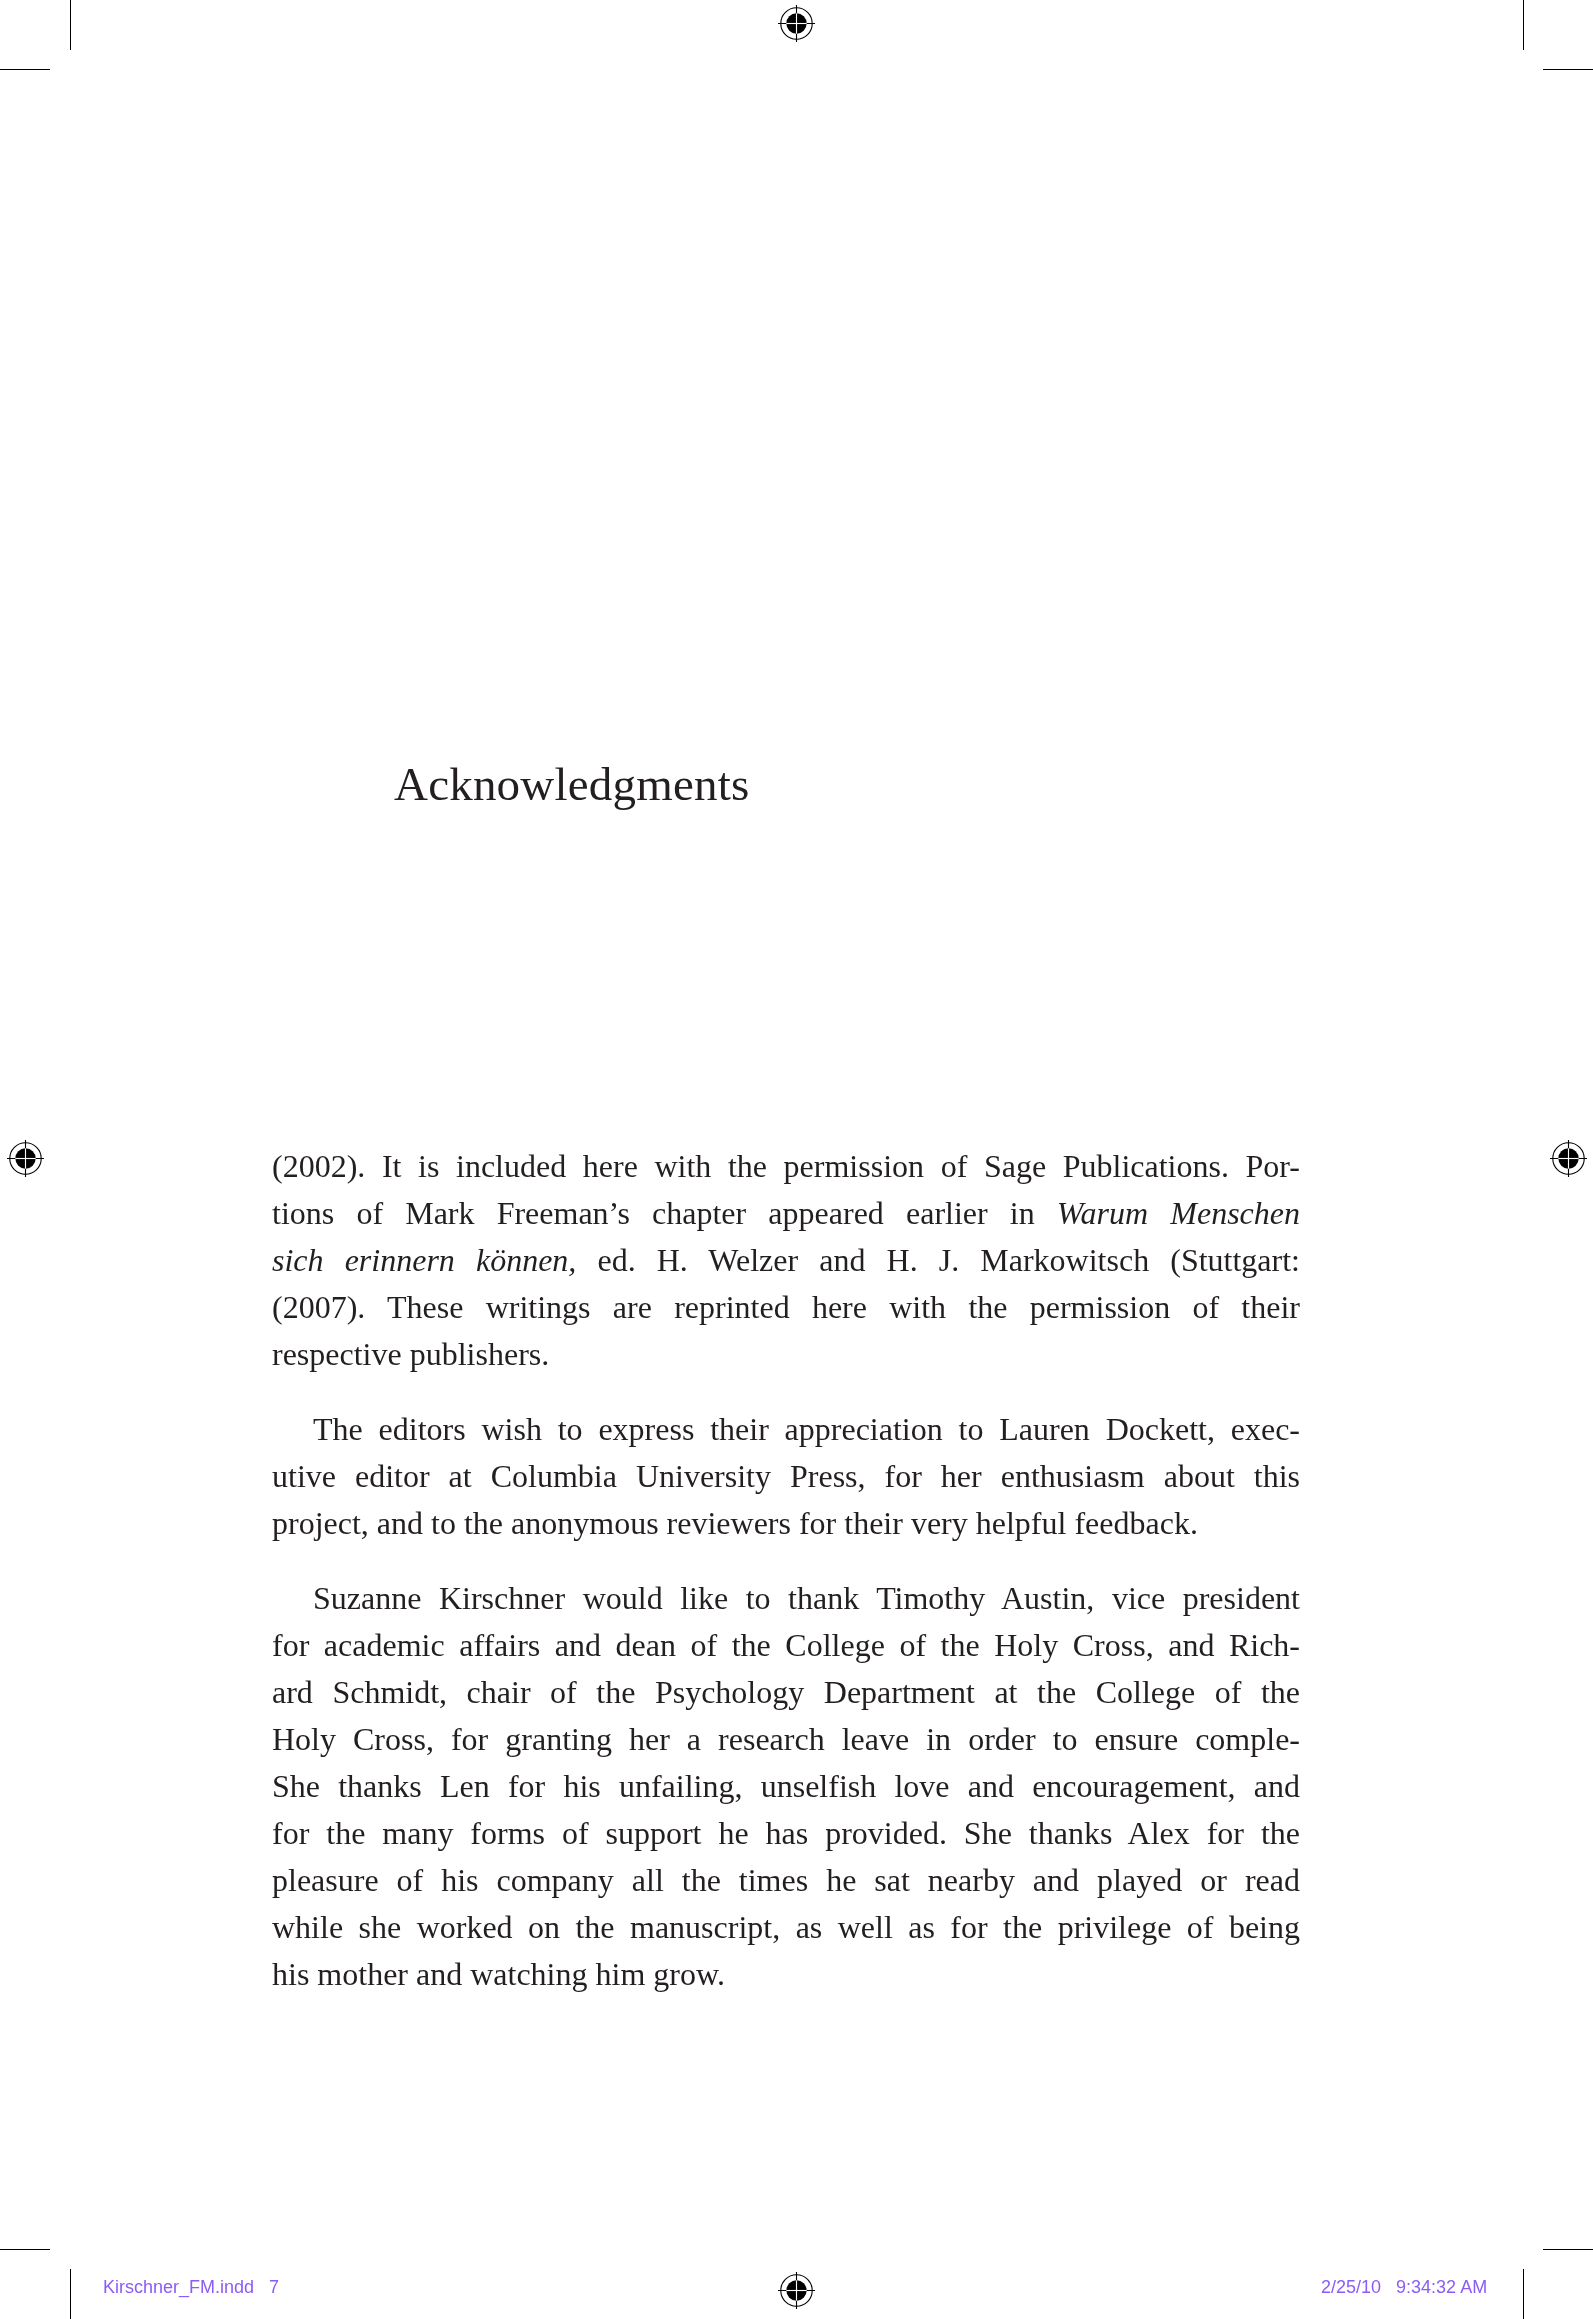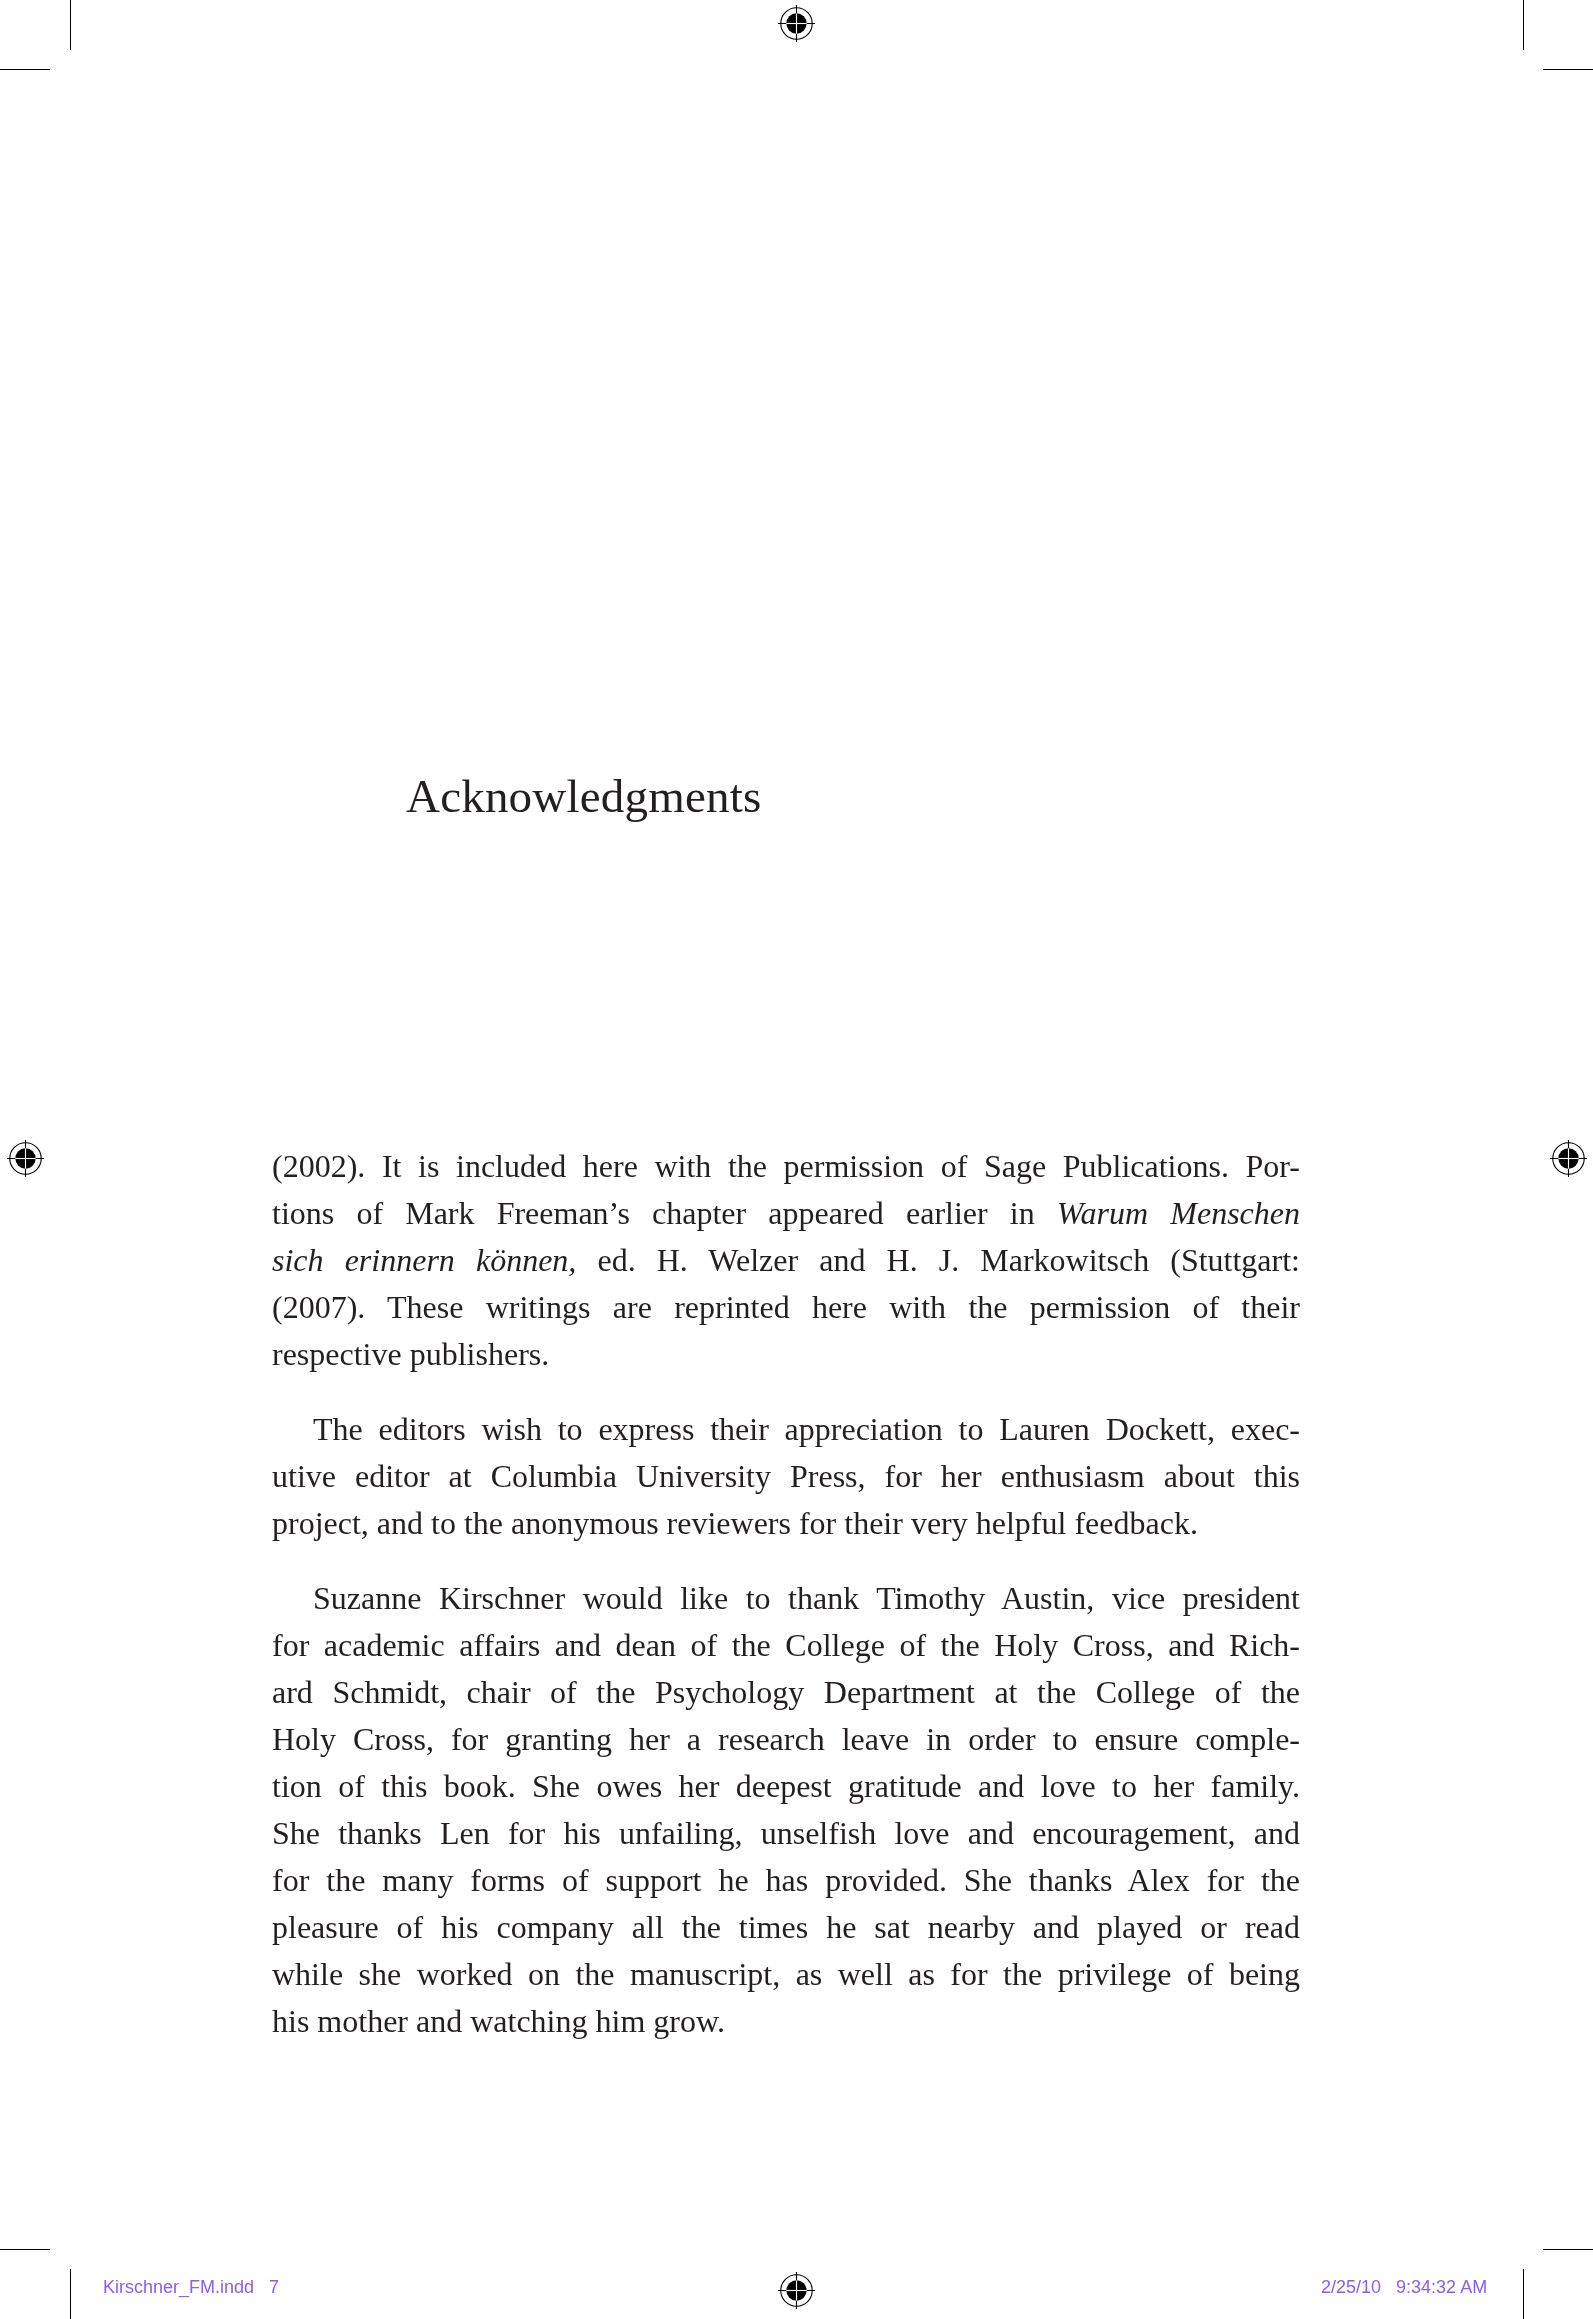--- a/index.html
+++ b/index.html
@@ -12,21 +12,21 @@
   .crop.h { height: 1.4px; }
 
   
   .reg { position: absolute; width: 37px; height: 37px; }
   .reg svg { width: 37px; height: 37px; display: block; }
 
   .title {
     position: absolute; left: 394px; top: 757px;
     font-family: "Liberation Serif", "DejaVu Serif", serif;
     font-size: 47px; font-weight: normal; letter-spacing: 0.2px;
-    color: #231f20; margin: 12px;
+    color: #231f20; margin: 0;
   }
 
   .body {
     position: absolute; left: 272px; top: 1143px; width: 1028px;
     font-family: "Liberation Serif", "DejaVu Serif", serif;
     font-size: 32px; color: #231f20;
   }
   .line {
     display: block; height: 47px; line-height: 47px;
     text-align: justify; text-align-last: justify; white-space: nowrap;
@@ -114,21 +114,20 @@
       <div>
         <span class="line indent">The editors wish to express their appreciation to Lauren Dockett, exec-</span>
         <span class="line">utive editor at Columbia University Press, for her enthusiasm about this</span>
         <span class="line last">project, and to the anonymous reviewers for their very helpful feedback.</span>
       </div>
       <div>
         <span class="line indent">Suzanne Kirschner would like to thank Timothy Austin, vice president</span>
         <span class="line">for academic affairs and dean of the College of the Holy Cross, and Rich-</span>
         <span class="line">ard Schmidt, chair of the Psychology Department at the College of the</span>
         <span class="line">Holy Cross, for granting her a research leave in order to ensure comple-</span>
-        <span class="line">tion of this book. She owes her deepest gratitude and love to her family.</span>
         <span class="line">She thanks Len for his unfailing, unselfish love and encouragement, and</span>
         <span class="line">for the many forms of support he has provided. She thanks Alex for the</span>
         <span class="line">pleasure of his company all the times he sat nearby and played or read</span>
         <span class="line">while she worked on the manuscript, as well as for the privilege of being</span>
         <span class="line last">his mother and watching him grow.</span>
       </div>
     </div>
 
   <div class="footer-text" style="left:103px;"><span>Kirschner_FM.indd</span><span>   </span><span>7</span></div>
   <div class="footer-text" style="left:1321px;"><span>2/25/10</span><span>   </span><span>9:34:32 AM</span></div>

